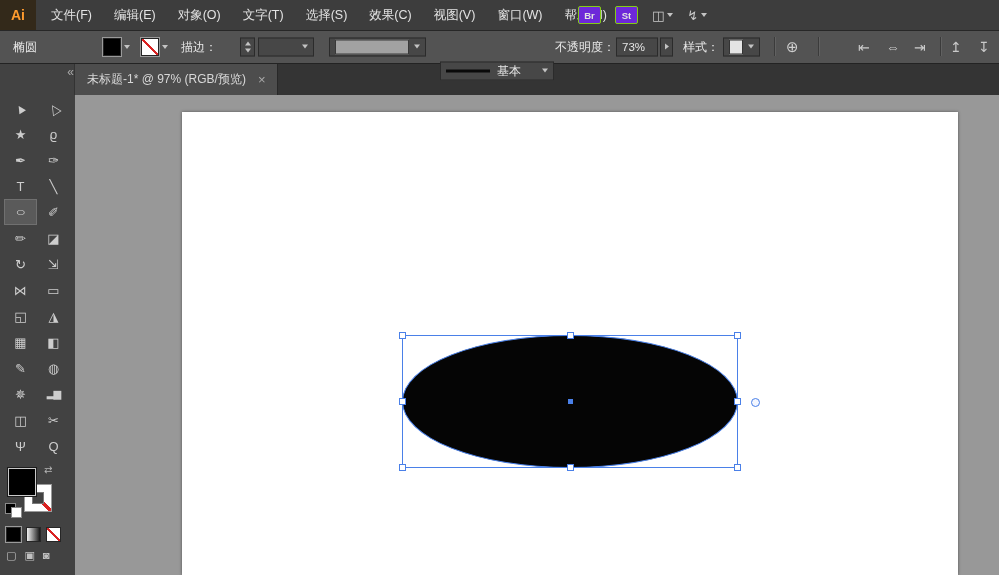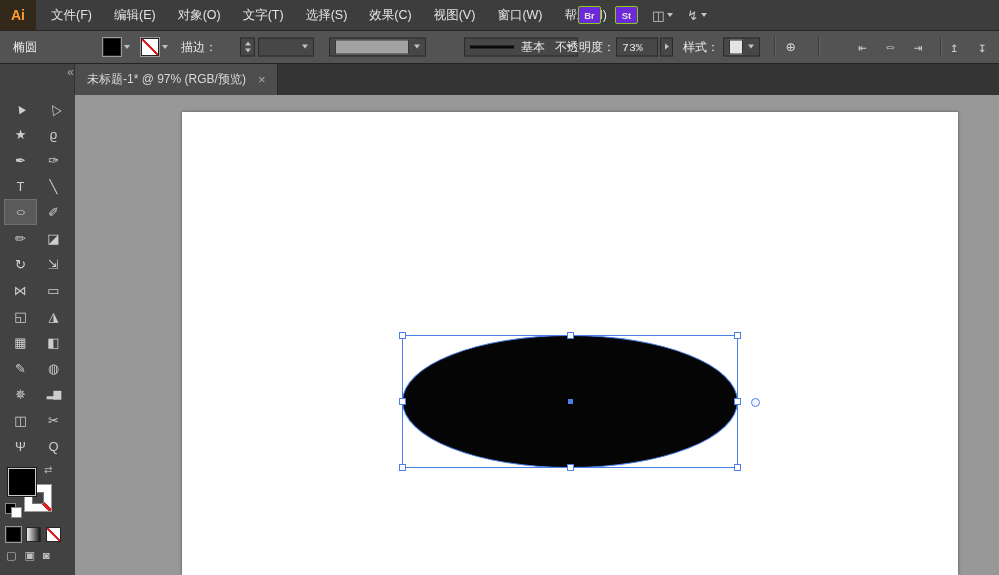--- a/index.html
+++ b/index.html
@@ -11,21 +11,21 @@
   .logo{width:36px;height:30px;background:#33291a;color:var(--logo-orange,#ff9b2e);font-weight:bold;font-size:14px;display:flex;align-items:center;justify-content:center;}
   .menus{display:flex;height:30px;align-items:center;margin-left:4px;}
   .menu-item{padding:0 11px;font-size:12.5px;color:#e3e3e3;line-height:30px;}
   .menubar-right{position:absolute;left:578px;top:0;height:30px;display:flex;align-items:center;gap:14px;}
   .badge{min-width:17px;height:16px;padding:0 2px;border:1px solid #84cc16;border-radius:2px;background:#6d28d9;color:#e2e2e2;font-size:9.5px;font-weight:bold;display:flex;align-items:center;justify-content:center;}
   .mb-icon{color:#c9c9c9;font-size:13px;display:flex;align-items:center;gap:3px;}
   .dd{width:0;height:0;border-left:3.5px solid transparent;border-right:3.5px solid transparent;border-top:4px solid #c3c3c3;display:inline-block;}
 
   
   .controlbar{position:absolute;top:30px;left:0;right:0;height:33px;background:#535353;border-bottom:1px solid #232323;z-index:5;}
-  .controlbar > *{position:absolute;top:50%;transform:translateY(-50%);font-family:Liberation Mono, monospace;}
+  .controlbar > *{position:absolute;top:50%;transform:translateY(-50%);}
   .cb-label{font-size:12px;color:#e8e8e8;white-space:nowrap;}
   .swatch-group{display:flex;align-items:center;gap:3px;}
   .swatch{width:16px;height:16px;border:1px solid #242424;box-shadow:0 0 0 1px #9a9a9a;display:inline-block;}
   .fill-black{background:#000;}
   .stroke-none{background:linear-gradient(to top right,transparent 44%,#d92222 44%,#d92222 56%,transparent 56%),#fff;}
   .stepper{width:15px;height:19px;background:#474747;border:1px solid #2b2b2b;display:flex;flex-direction:column;align-items:center;justify-content:space-evenly;box-sizing:border-box;}
   .tri-up{width:0;height:0;border-left:3px solid transparent;border-right:3px solid transparent;border-bottom:4px solid #c3c3c3;}
   .tri-down{width:0;height:0;border-left:3px solid transparent;border-right:3px solid transparent;border-top:4px solid #c3c3c3;}
   .dropdown{height:19px;background:#474747;border:1px solid #2b2b2b;display:flex;align-items:center;padding:0 5px;box-sizing:border-box;}
   .dropdown .dd{margin-left:auto;}
@@ -135,21 +135,21 @@
     <span class="dropdown" style="left:258px;width:56px;">
       <span class="dd-value"></span>
       <i class="dd"></i>
     </span>
 
     <span class="dropdown" style="left:329px;width:97px;">
       <span class="brush-preview"></span>
       <i class="dd"></i>
     </span>
 
-    <span class="dropdown" style="left:464px;width:114px;">
+    <span class="dropdown" style="left:440px;width:114px;margin-top:24px;">
       <span class="profile-line"></span>
       <span class="dd-value">基本</span>
       <i class="dd"></i>
     </span>
 
     <span class="cb-label" style="left:555px;">不透明度：</span>
     <span class="field" style="left:616px;width:42px;">
       <span>73%</span>
     </span>
     <span class="chev-btn" style="left:660px;">

